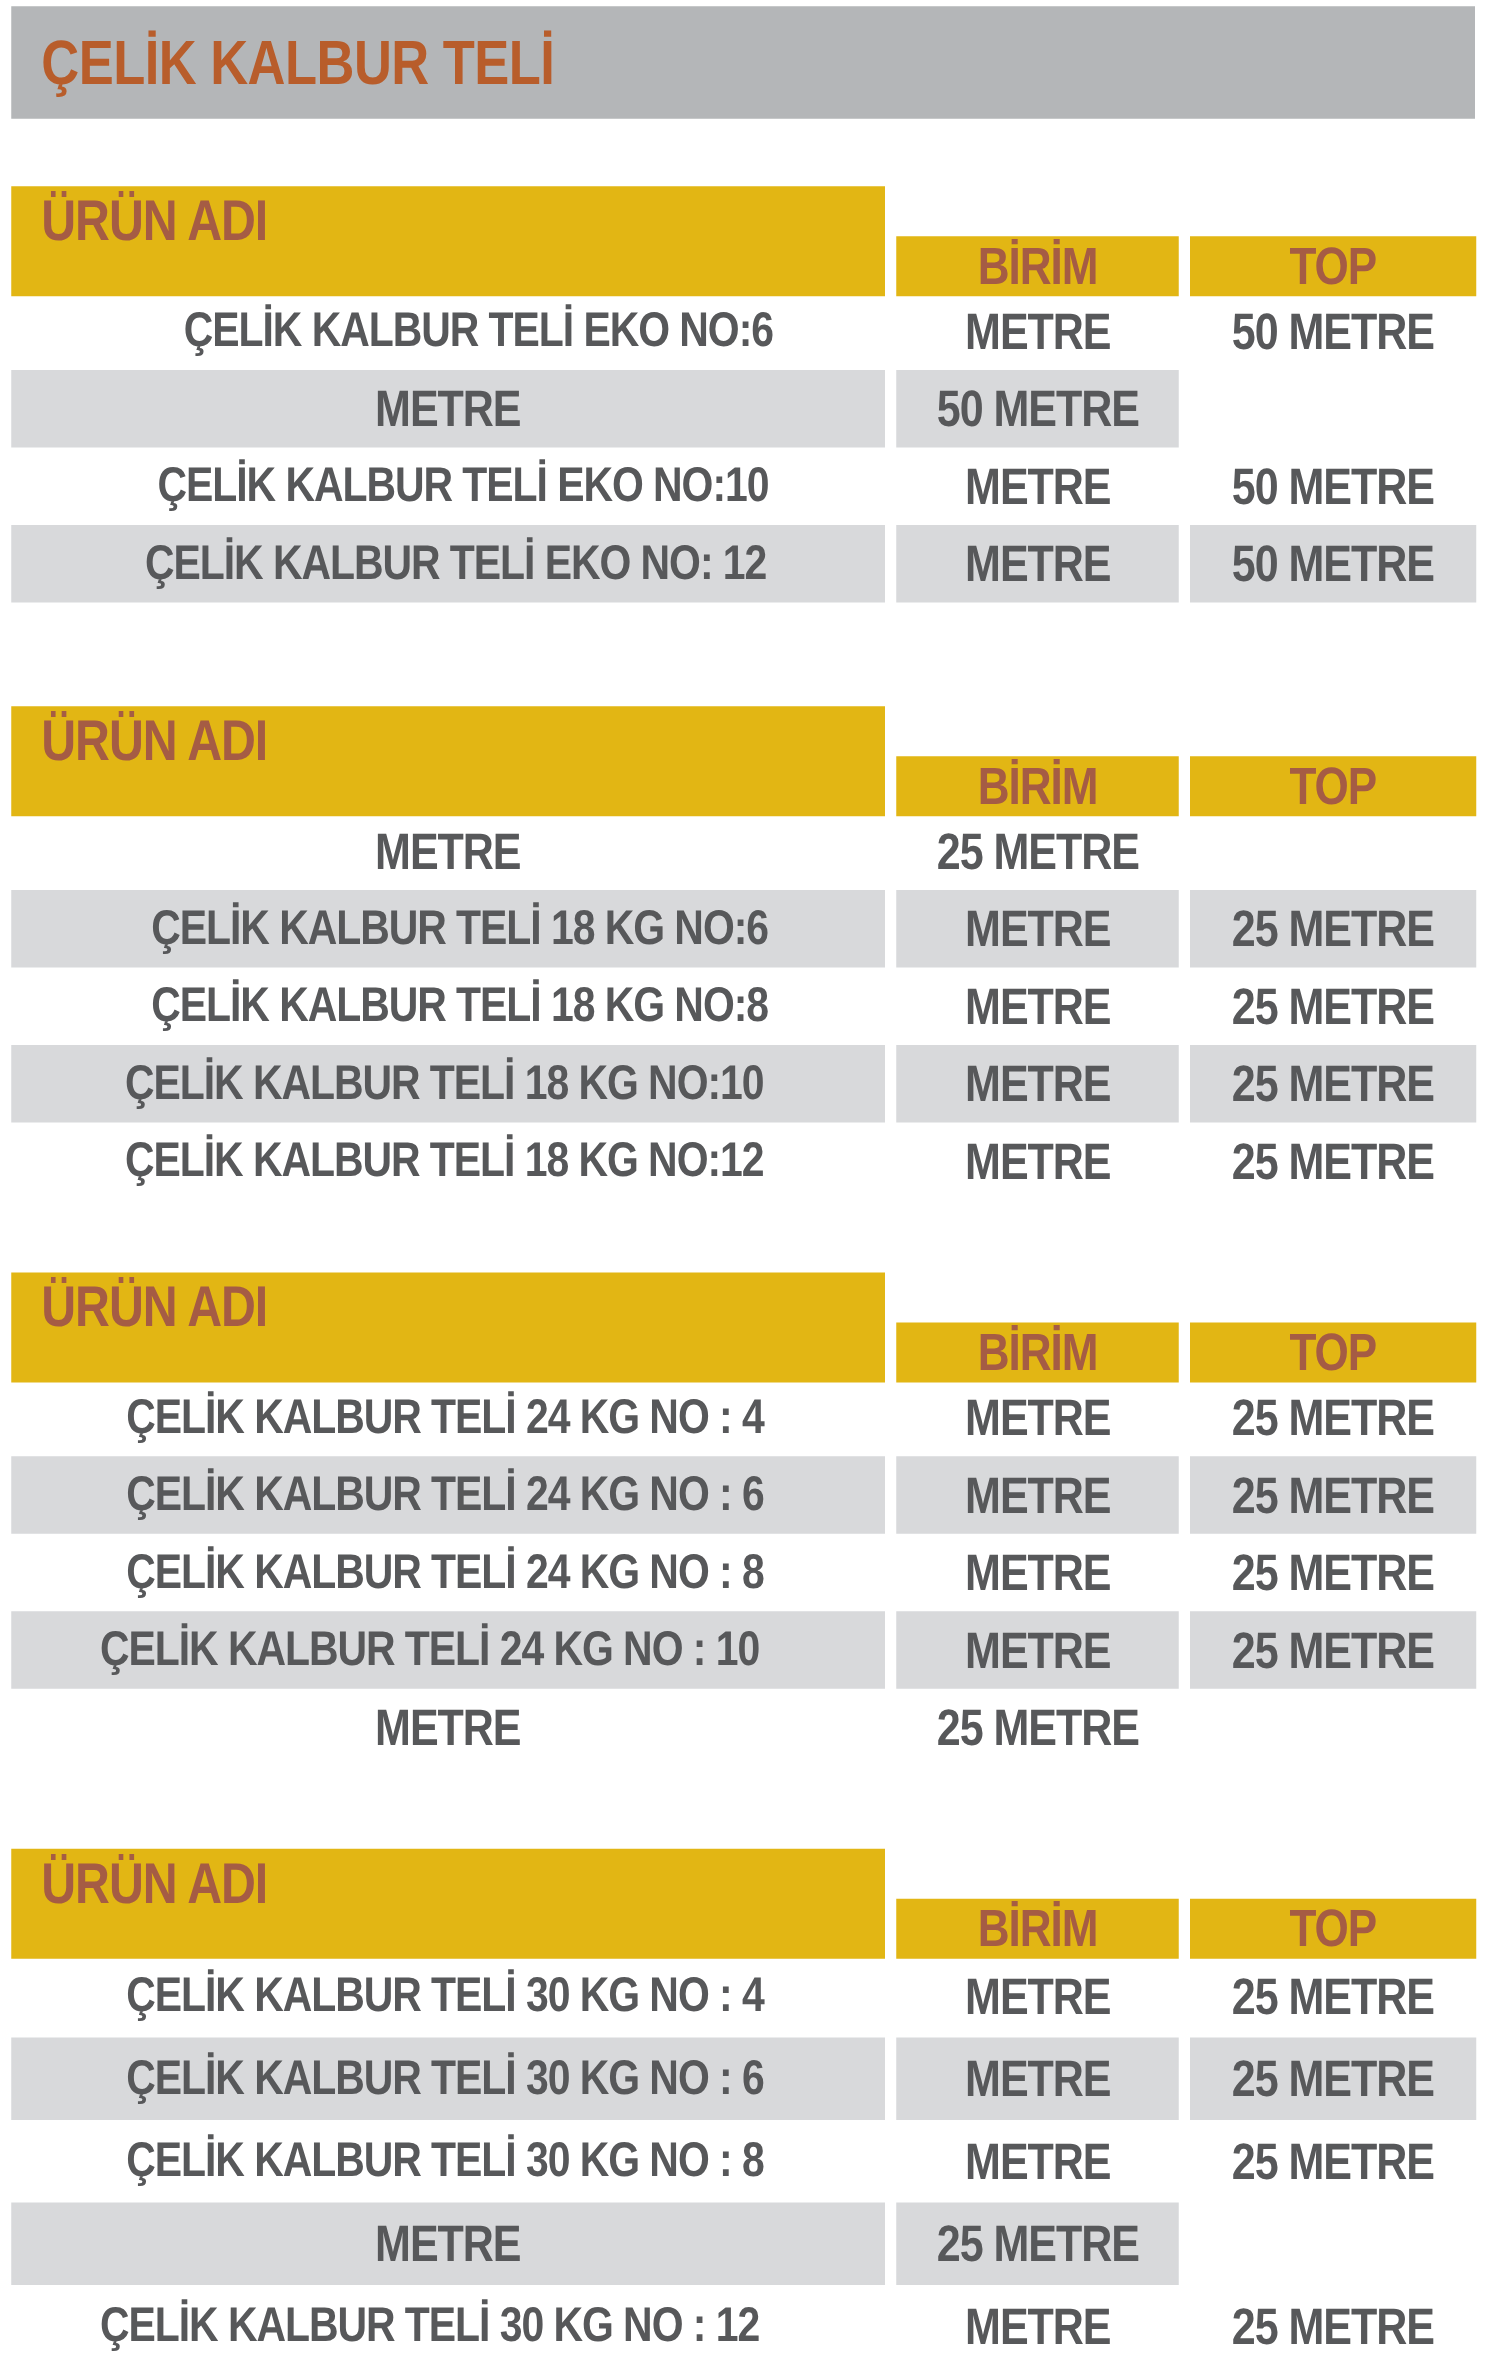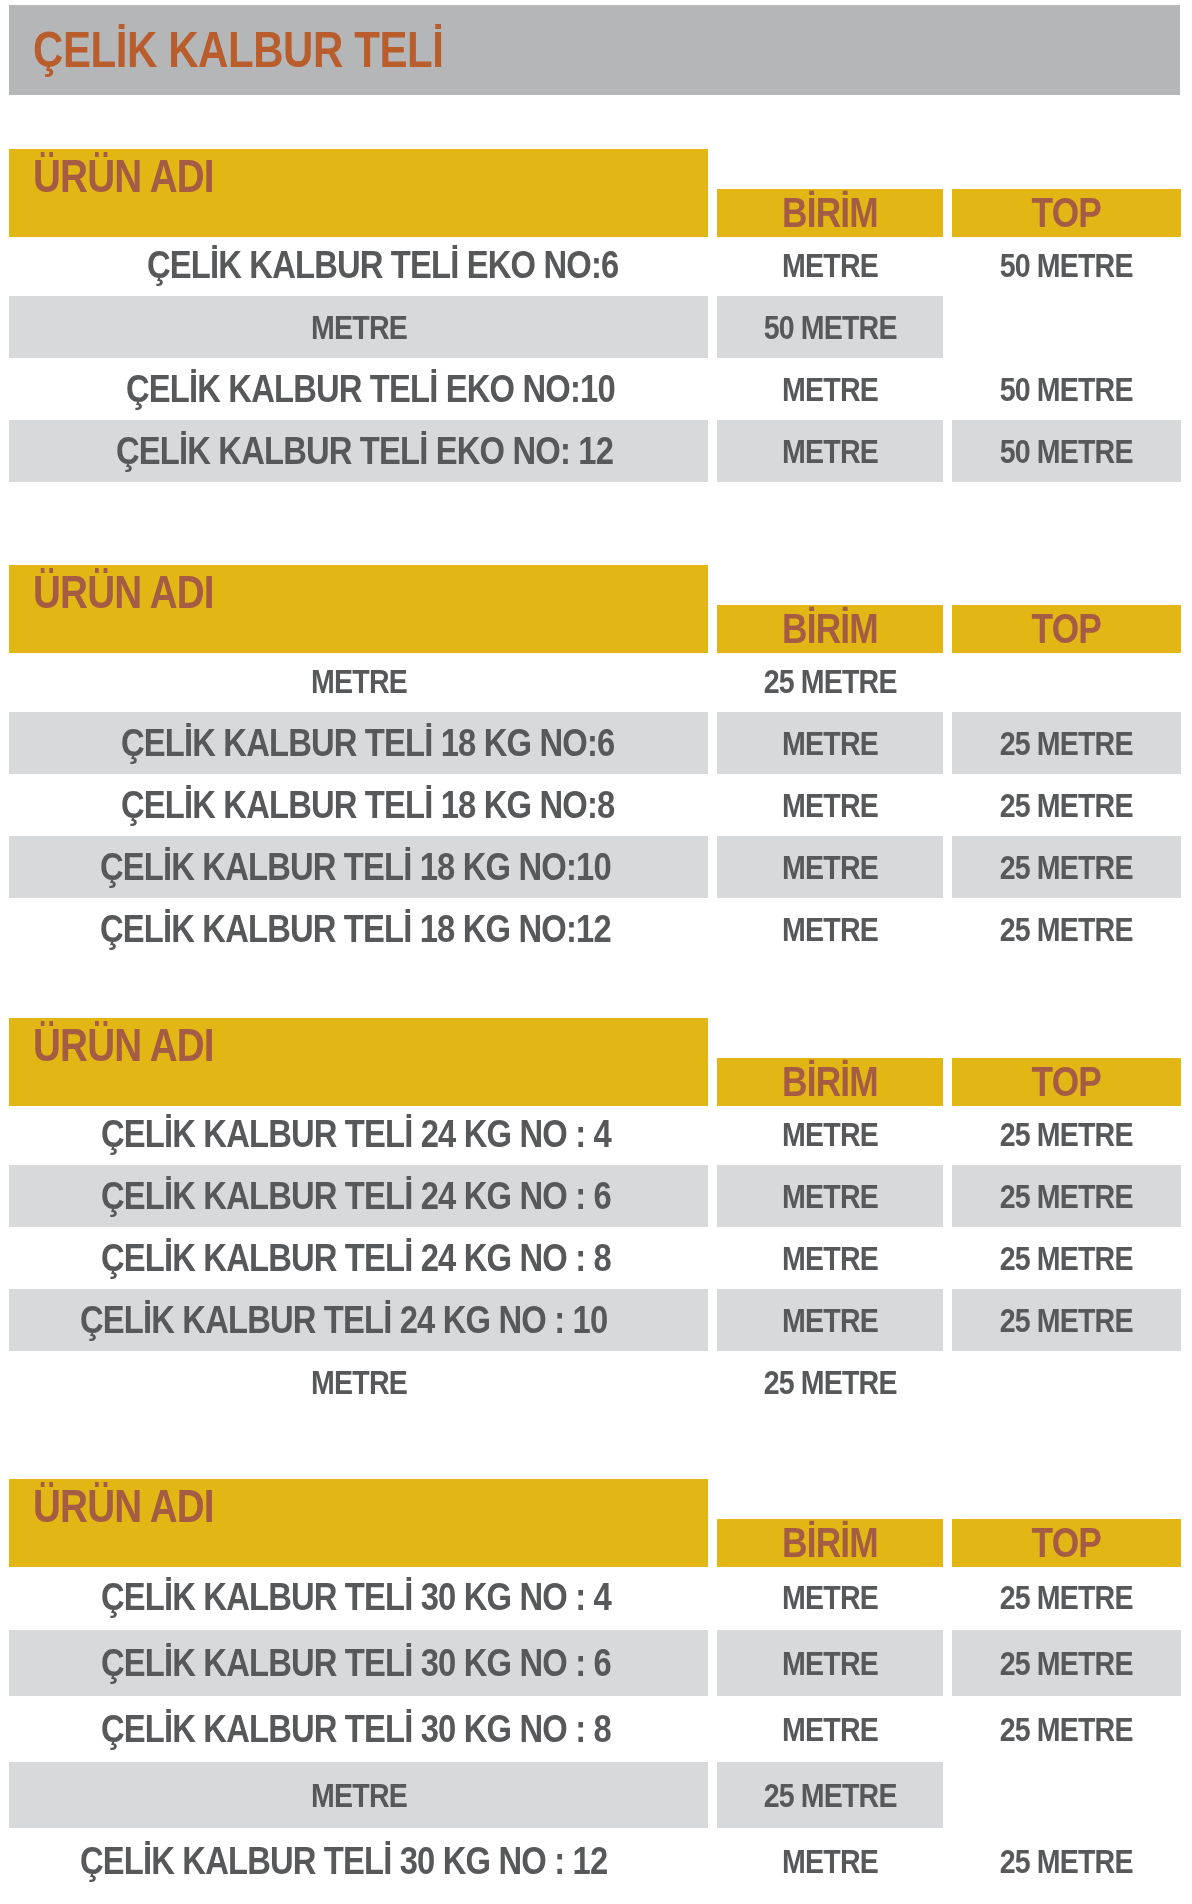--- a/index.html
+++ b/index.html
@@ -62,21 +62,21 @@
   .th.col-unit,.th.col-roll{justify-content:center;font-size:42px;margin-top:40px;}
   .th .condense,.cell .condense{letter-spacing:-1px;}
 
   .tbody .row{height:62px;}
   .t4 .tbody .row{height:66px;}
   .cell{
     display:flex;align-items:center;
     box-sizing:border-box;background:transparent;
   }
   .cell.col-product{padding-left:20px;font-size:39px;font-weight:bold;color:var(--text);justify-content:flex-end;}
-  .cell.col-unit,.cell.col-roll{justify-content:center;font-size:34px;font-weight:bold;color:var(--text);}
+  .cell.col-unit,.cell.col-roll{justify-content:center;font-size:41px;font-weight:bold;color:var(--text);}
   .col-unit .condense,.col-roll .condense{transform-origin:center center;}
   .tbody .row:nth-child(even) .cell{background:var(--row-alt);}
 </style>
 </head>
 <body>
 
 <div class="page">
 
   <div class="title-band">
     <span class="condense">ÇELİK KALBUR TELİ</span>

